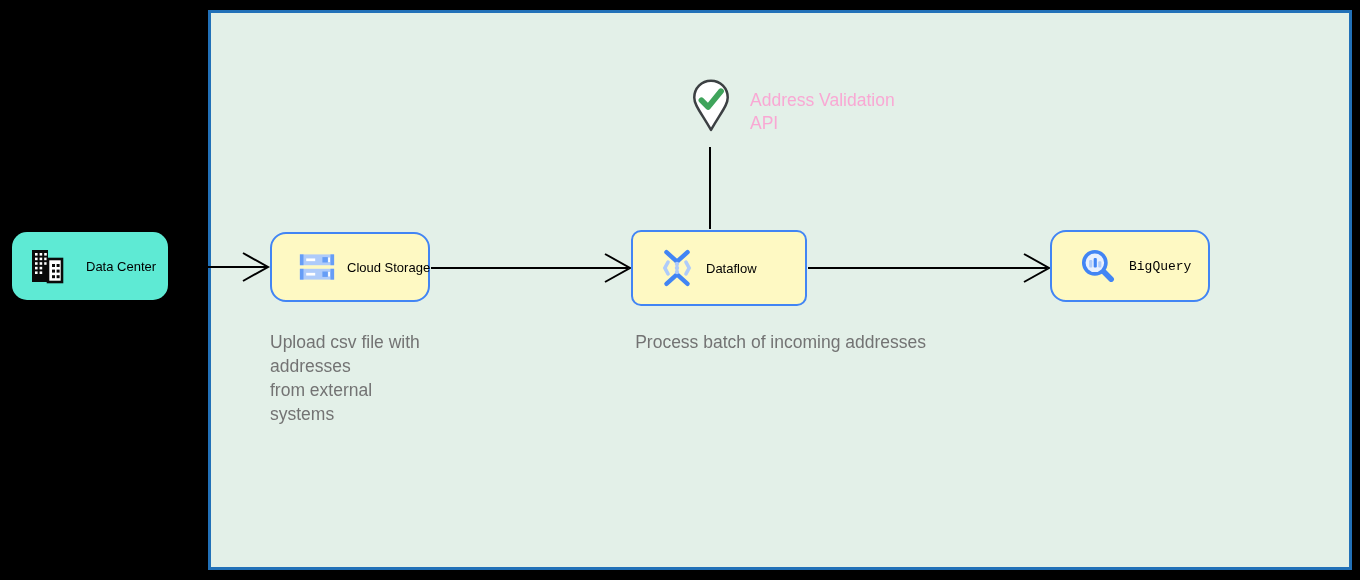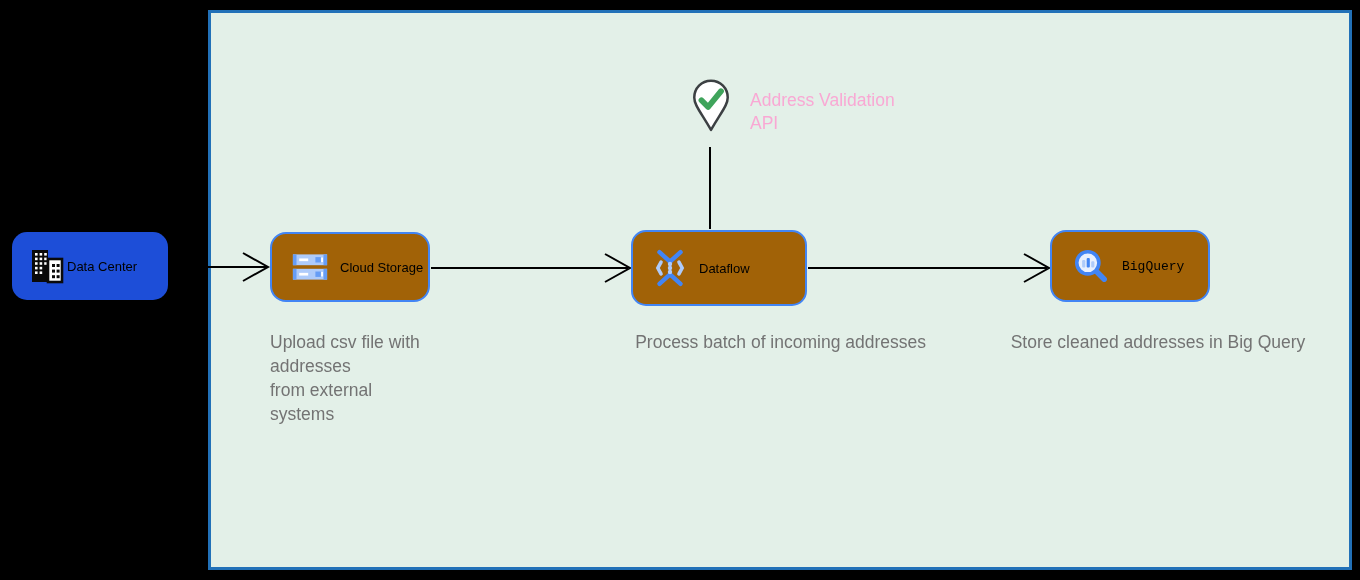--- a/index.html
+++ b/index.html
@@ -10,34 +10,34 @@
 
   .panel {
     position: absolute; left: 208px; top: 10px; width: 1144px; height: 560px;
     background: #e3f0e8; border: 3px solid #2271b8;
   }
 
   .arrow-layer { position: absolute; left: 0; top: 0; width: 1360px; height: 580px; pointer-events: none; }
 
   .node {
     position: absolute; display: flex; align-items: center;
-    background: #a16207; border: 2px solid #4285f4; border-radius: 16px;
-    padding-left: 20px; gap: 12px;
+    background: #fef9c3; border: 2px solid #4285f4; border-radius: 16px;
+    padding-left: 27px; gap: 12px;
   }
   .node .label { font-size: 13px; color: #000000; white-space: nowrap; }
 
   .ext-node {
     position: absolute; left: 12px; top: 232px; width: 156px; height: 68px;
-    background: #1d4ed8; border-radius: 15px;
-    display: flex; align-items: center; padding-left: 17px; gap: 2px;
+    background: #5eead4; border-radius: 15px;
+    display: flex; align-items: center; padding-left: 17px; gap: 21px;
   }
   .ext-node .label { font-size: 13px; color: #000000; white-space: nowrap; }
 
   .node-cloud-storage { left: 270px; top: 232px; width: 160px; height: 70px; }
-  .node-dataflow     { left: 631px; top: 230px; width: 176px; height: 76px; border-radius: 15px; }
+  .node-dataflow     { left: 631px; top: 230px; width: 176px; height: 76px; border-radius: 10px; }
   .node-bigquery     { left: 1050px; top: 230px; width: 160px; height: 72px; font-family: Liberation Mono, monospace; }
 
   .caption {
     position: absolute; color: #737373; font-size: 17.5px; line-height: 24px;
     white-space: pre-line;
   }
   .caption-upload  { left: 270px; top: 330px; width: 250px; text-align: left; }
   .caption-process { left: 546px; top: 330px; width: 380px; text-align: right; }
   .caption-store   { left: 958px; top: 330px; width: 400px; text-align: center; }
 
@@ -162,15 +162,14 @@
     <path d="M13 23 L20 30 L33.5 13.5" fill="none" stroke="#3fa45b" stroke-width="6" stroke-linecap="round" stroke-linejoin="round"></path>
   </svg>
   <div class="api-label">Address Validation
 API</div>
 
   <div class="caption caption-upload">Upload csv file with
 addresses
 from external
 systems</div>
   <div class="caption caption-process">Process batch of incoming addresses</div>
-  <div class="caption caption-store">Store cleaned addresses in Big Query</div>
 
 </div>
 
 </body></html>

